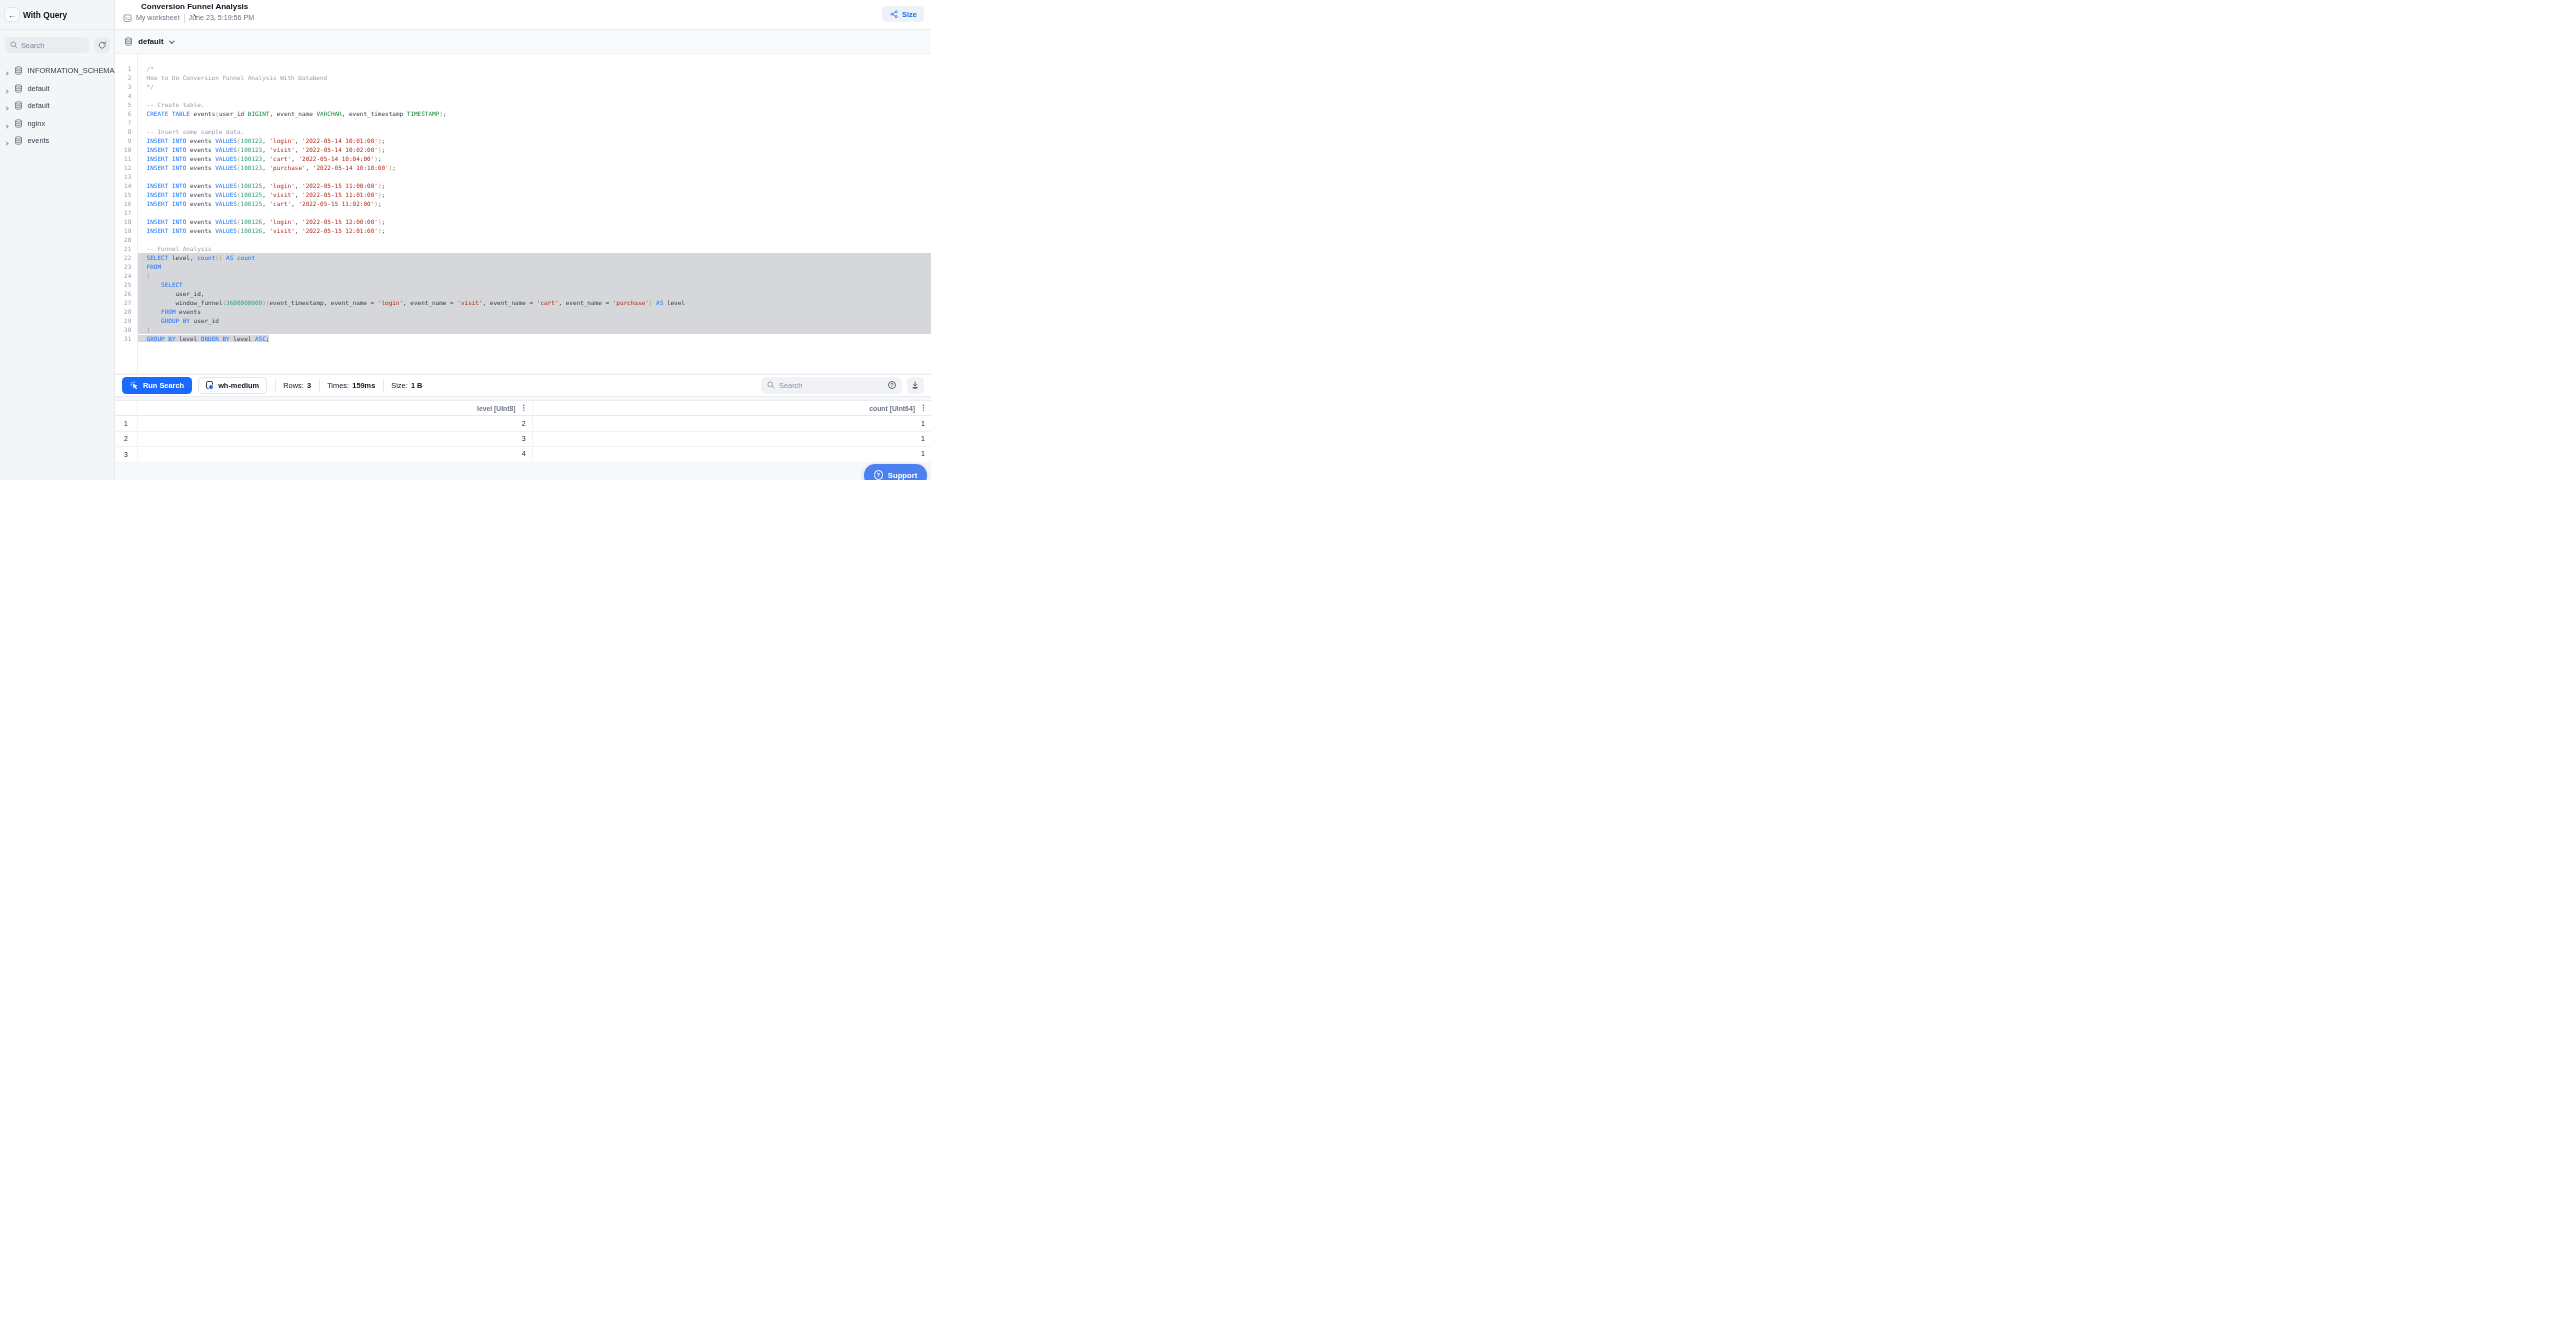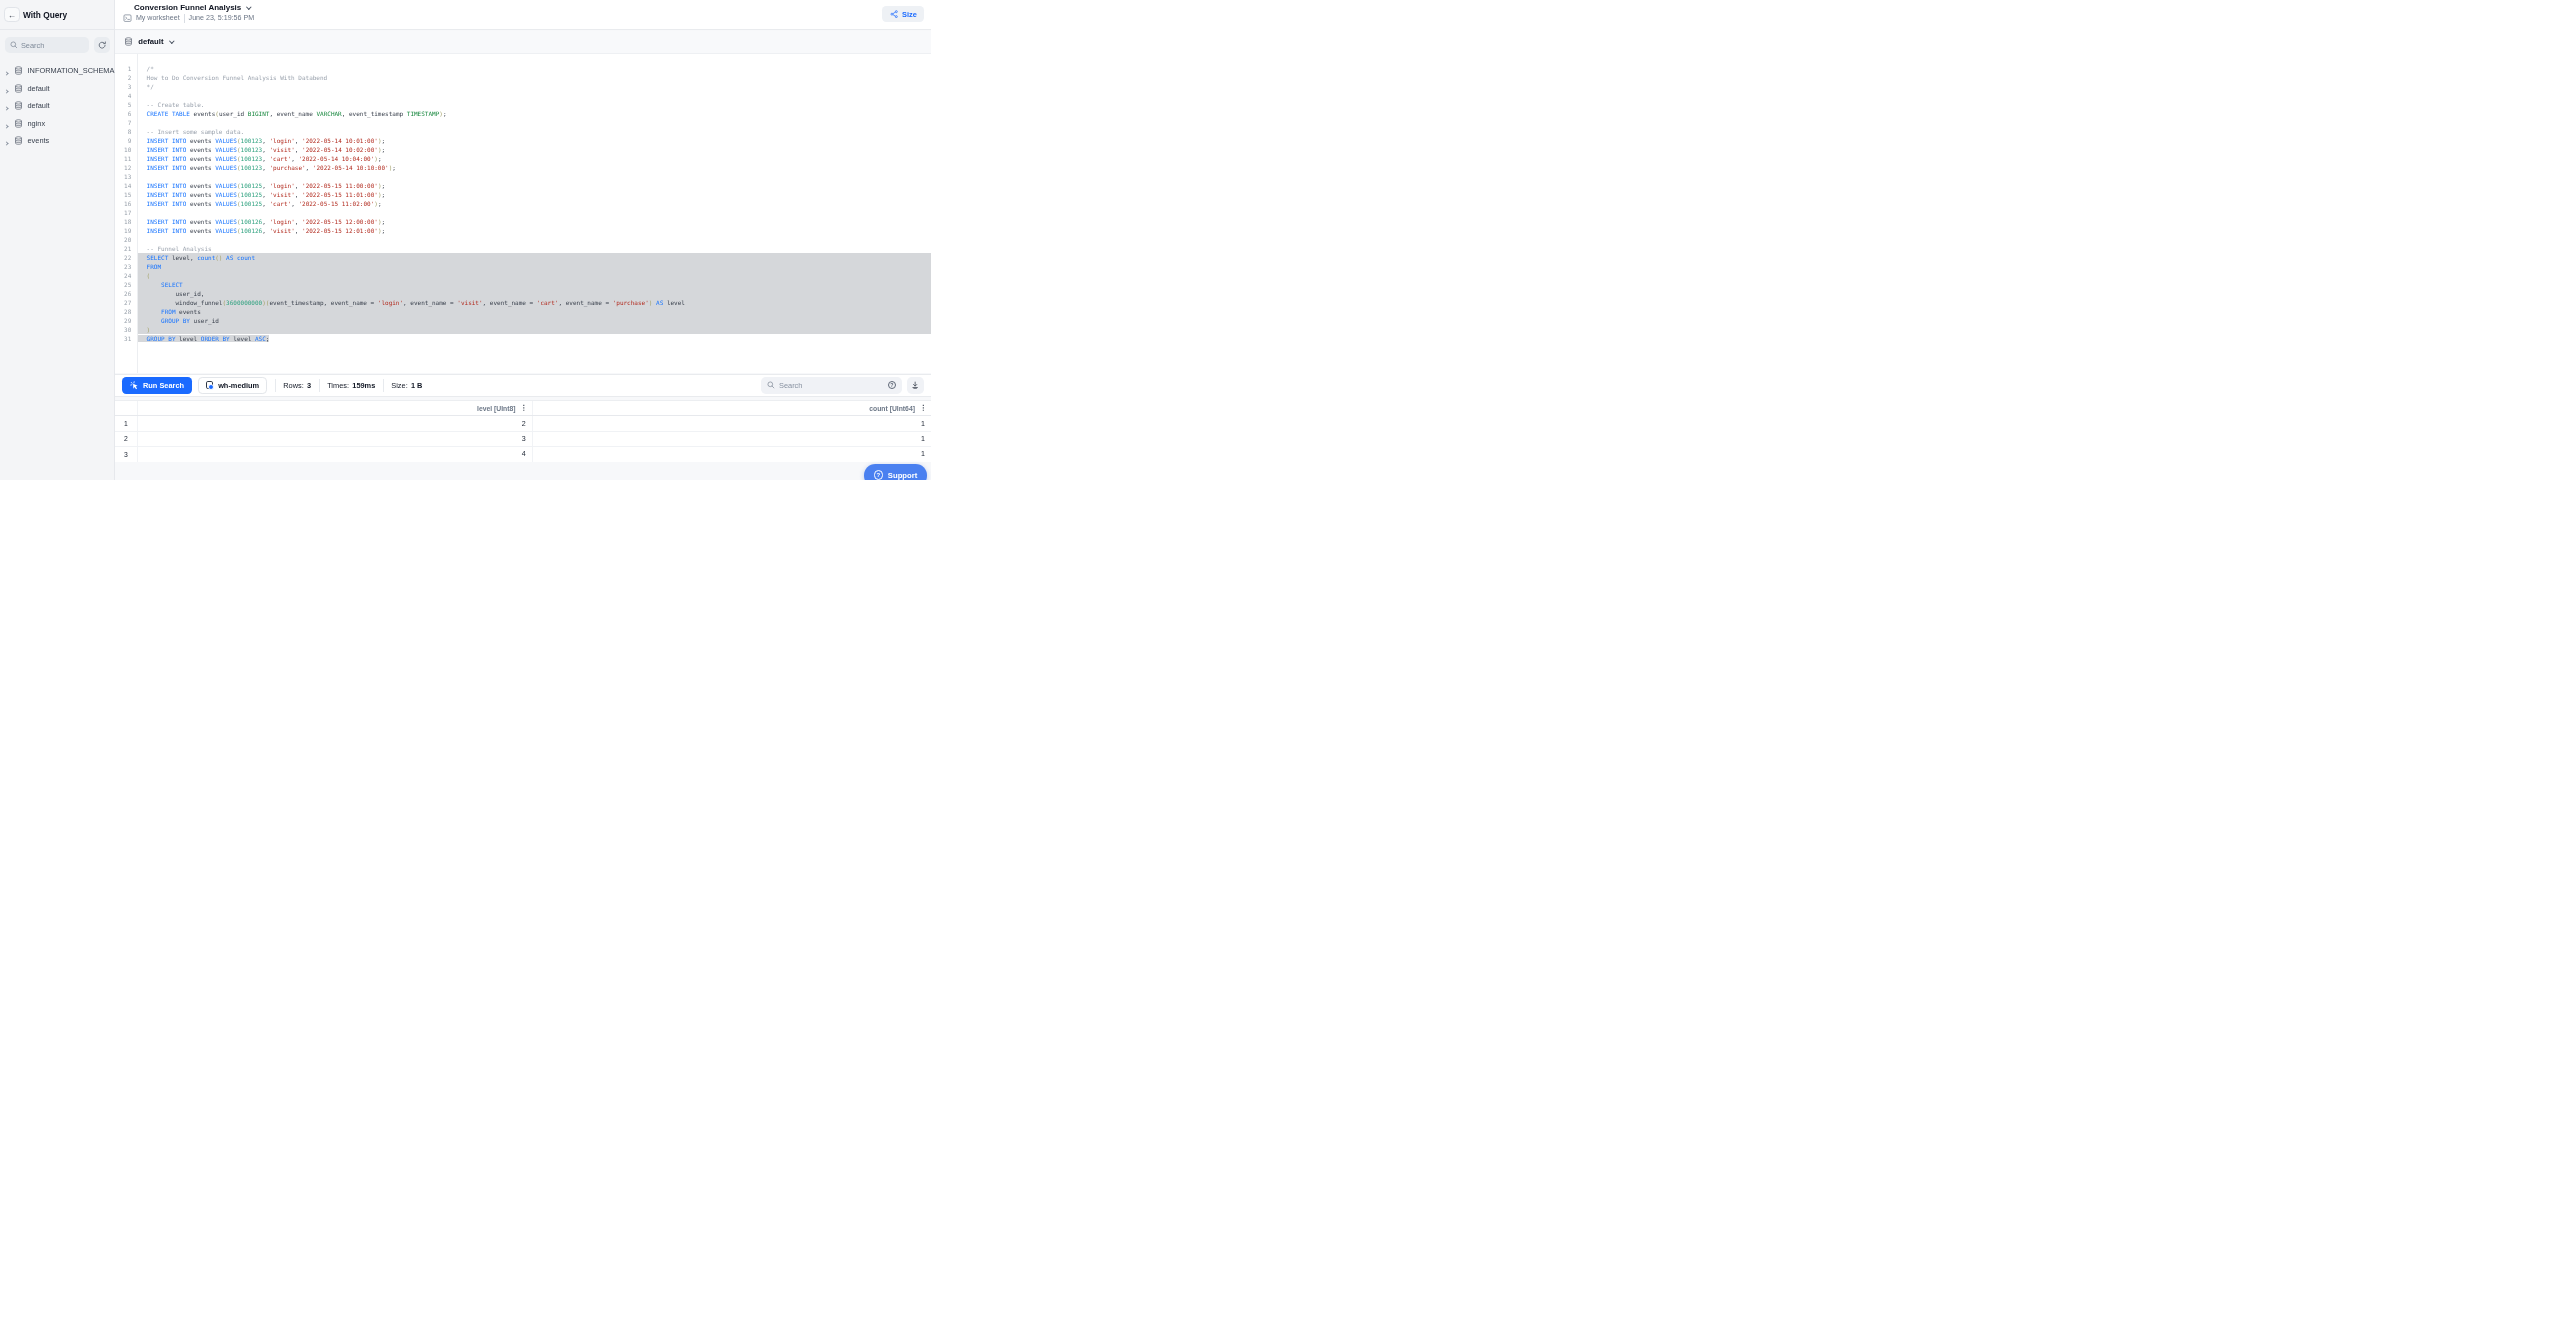--- a/index.html
+++ b/index.html
@@ -28,21 +28,21 @@
   .tree-item { height:17.4px; display:flex; align-items:flex-end; padding-left:5.3px; gap:4.8px; cursor:pointer; }
   .chev { width:3px; height:3px; border-top:0.8px solid #8a93a0; border-right:0.8px solid #8a93a0;
     transform:rotate(45deg); flex:none; margin-right:0.6px; }
   .dbi { display:flex; align-items:center; flex:none; }
   .tree-label { font-size:7.4px; color:#39414e; white-space:nowrap; }
 
   
   .main { position:absolute; left:115px; top:0; right:0; height:480px; background:#f7f8fa; }
   .m-head { position:absolute; top:0; left:0; right:0; height:30px; background:#fff;
     border-bottom:0.6px solid #e9ebee; }
-  .m-title-row { position:absolute; left:19px; top:2.4px; height:10.7px; display:flex; align-items:center; gap:6px; cursor:pointer; }
+  .m-title-row { position:absolute; left:26px; top:2.4px; height:10.7px; display:flex; align-items:center; gap:6px; cursor:pointer;flex-direction:column; }
   .m-title { font-size:8px; font-weight:bold; color:#0e1320; }
   .dd-chev { width:3.6px; height:3.6px; border-right:0.8px solid #4a5361; border-bottom:0.8px solid #4a5361;
     transform:rotate(45deg); margin-top:-2.4px; }
   .m-meta-row { position:absolute; left:7.7px; top:13.7px; height:9.5px; display:flex; align-items:center; gap:4.2px;
     color:#6b7585; font-size:7.1px; }
   .meta-div { width:0.6px; height:8.3px; background:#d9dde3; }
   .share-btn { position:absolute; right:7.1px; top:6px; height:16px; padding:0 7.1px; background:#eef1f5;
     border-radius:4.2px; display:flex; align-items:center; gap:4.2px; color:#1a6aff; font-weight:bold;
     font-size:7.4px; cursor:pointer; }
 

